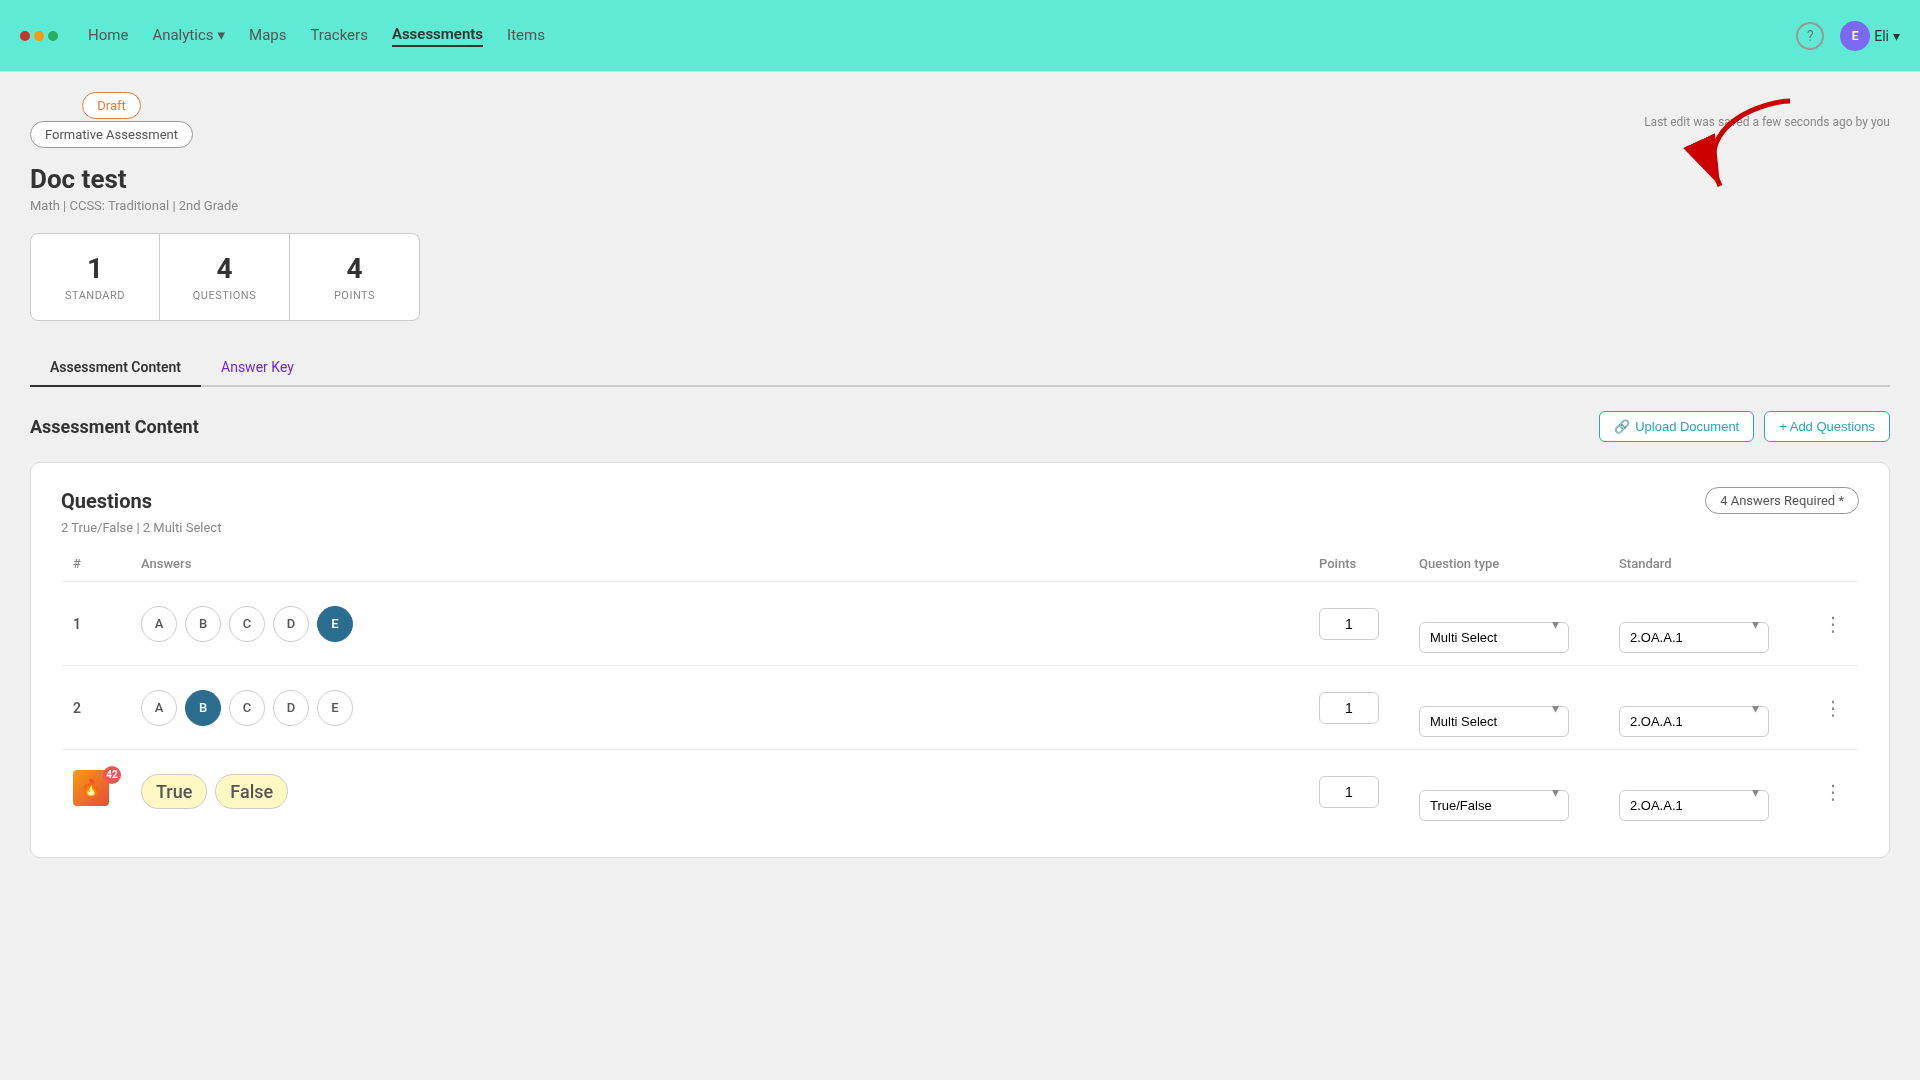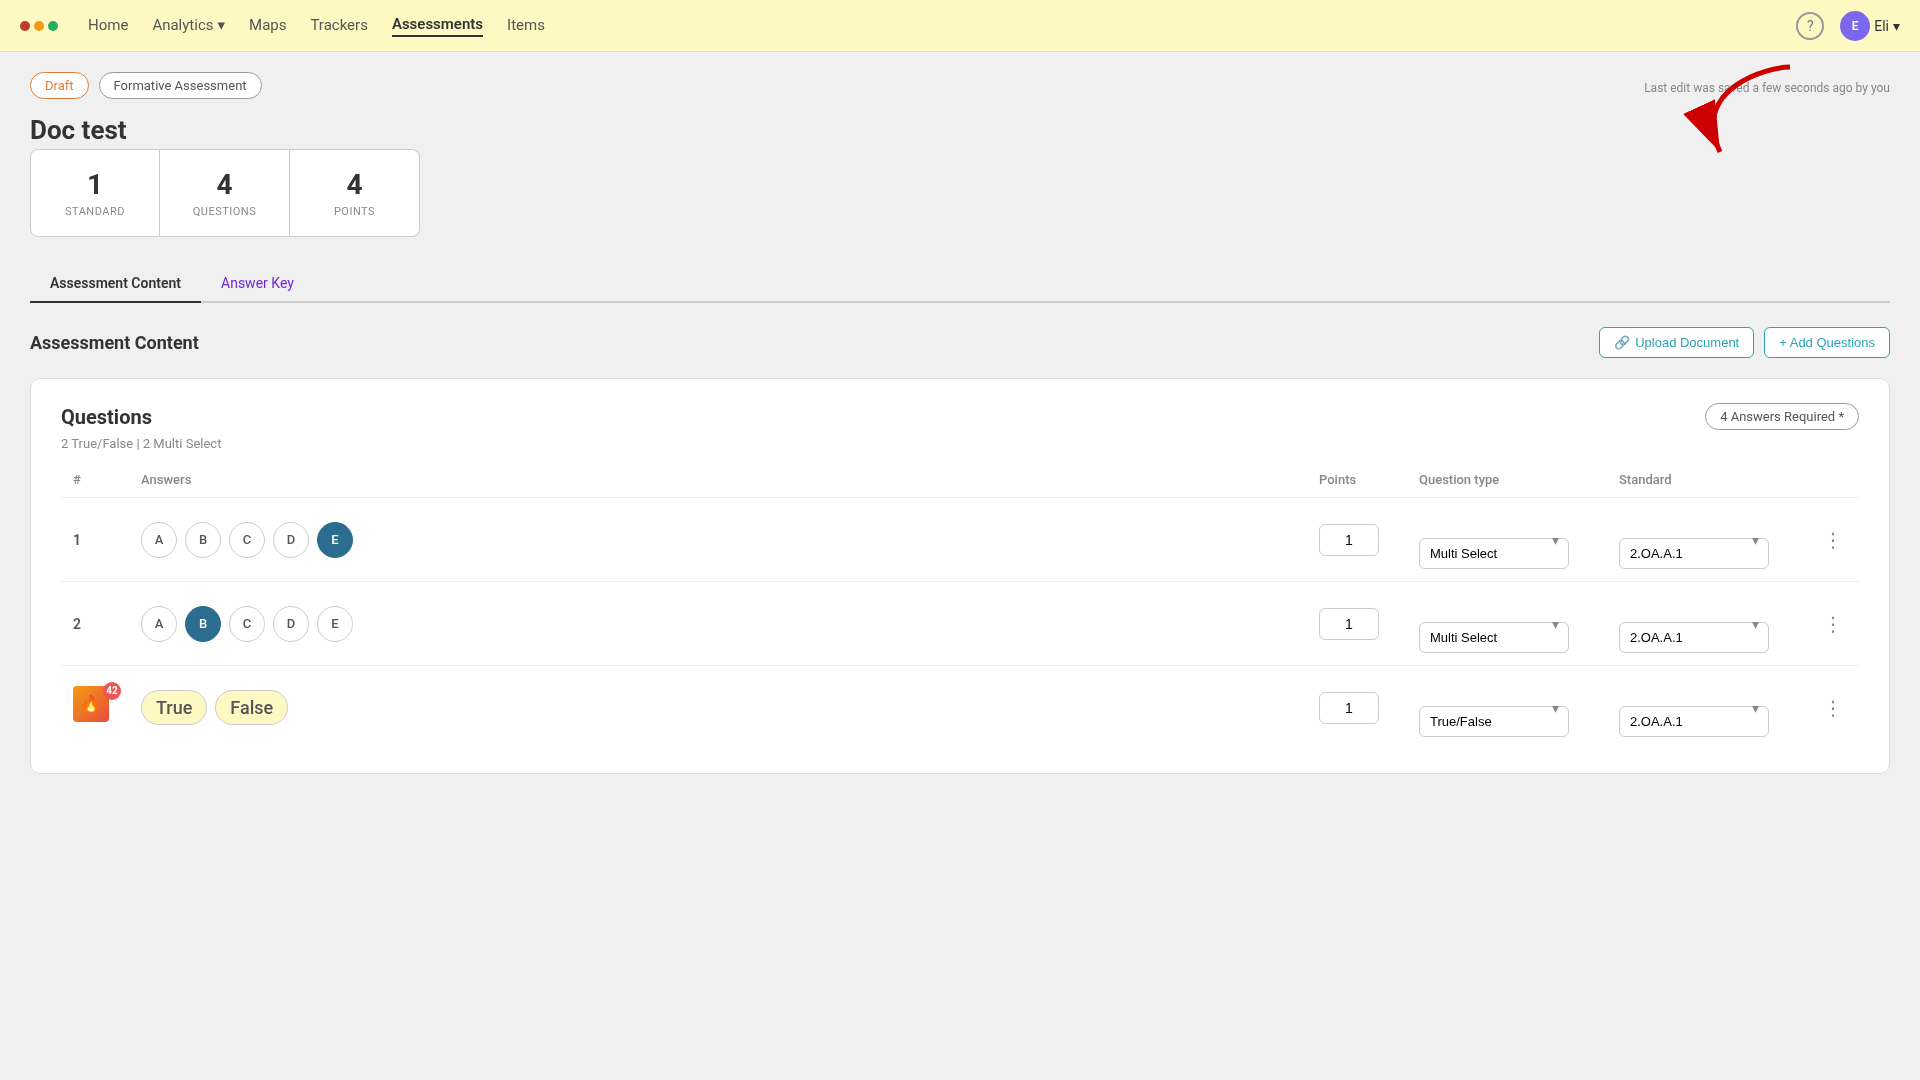--- a/index.html
+++ b/index.html
@@ -1,24 +1,24 @@
 <!DOCTYPE html>
 <html><head>
   <meta charset="utf-8">
   <style>
     * { box-sizing: border-box; margin: 0; padding: 0; }
     body { font-family: -apple-system, BlinkMacSystemFont, 'Segoe UI', Roboto, sans-serif; background: #f0f0f0; font-size: 14px; color: #333; }
 
     
     .navbar {
-      background: #fef9c3;
+      background: #5eead4;
       border-bottom: 1px solid #ddd;
       display: flex;
       align-items: center;
-      height: 52px;
+      height: 72px;
       padding: 0 20px;
       gap: 30px;
     }
     .nav-logo {
       display: flex; gap: 4px; align-items: center;
     }
     .logo-dot {
       width: 10px; height: 10px; border-radius: 50%;
     }
     .nav-links { display: flex; gap: 24px; align-items: center; flex: 1; }
@@ -46,21 +46,21 @@
     }
 
     
     .page { padding: 20px 30px; }
 
     
     .top-bar {
       display: flex; align-items: center; justify-content: space-between;
       margin-bottom: 16px;
     }
-    .badges { display: flex; gap: 10px; align-items: center; }
+    .badges { display: flex; gap: 2px; align-items: center; flex-direction: column; }
     .badge {
       border-radius: 20px; padding: 5px 14px; font-size: 13px;
       border: 1.5px solid #999; background: #fff; color: #555;
     }
     .badge.draft {
       border-color: #e07b39; color: #e07b39; background: #fff;
     }
     .top-actions { display: flex; align-items: center; gap: 10px; }
     .btn-scoring {
       border: 1.5px solid #ccc; background: #fff; border-radius: 6px;
@@ -253,20 +253,21 @@
           </marker>
         </defs>
         <path d="M 160 10 C 140 10, 60 30, 90 95" stroke="#cc0000" stroke-width="5" fill="none" marker-end="url(#arrowhead)"></path>
       </svg>
 
       <div class="save-note">Last edit was saved a few seconds ago by you</div>
     </div>
   </div>
 
   <h1 class="doc-title">Doc test</h1>
+  <div class="doc-meta">Math  |  CCSS: Traditional  |  2nd Grade</div>
 
   <div class="stats">
     <div class="stat-box">
       <div class="stat-num">1</div>
       <div class="stat-label">STANDARD</div>
     </div>
     <div class="stat-box">
       <div class="stat-num">4</div>
       <div class="stat-label">QUESTIONS</div>
     </div>

